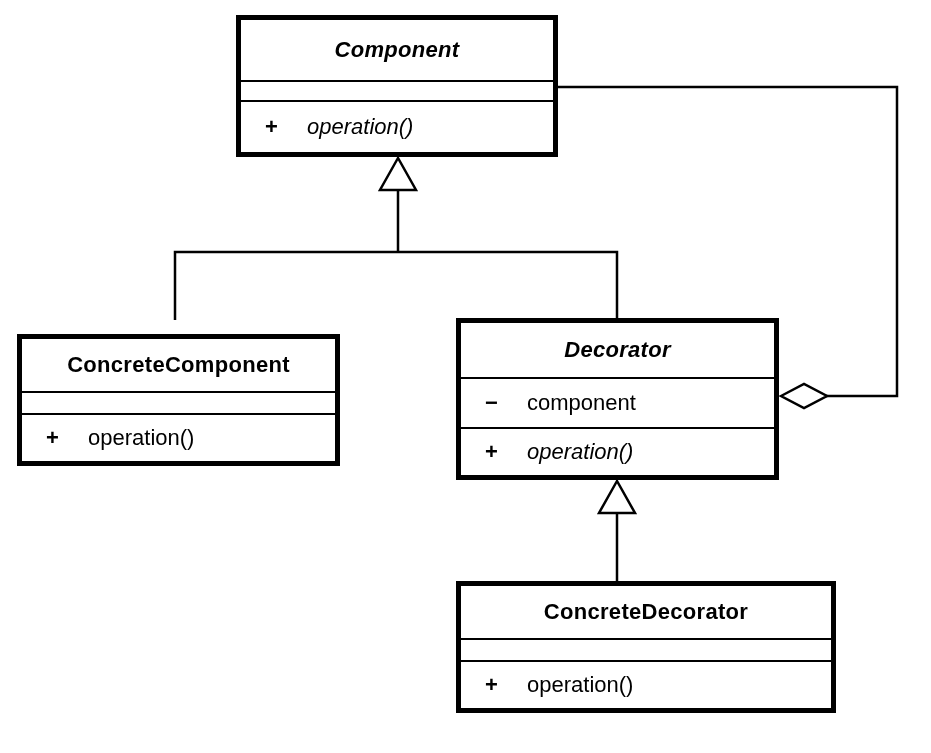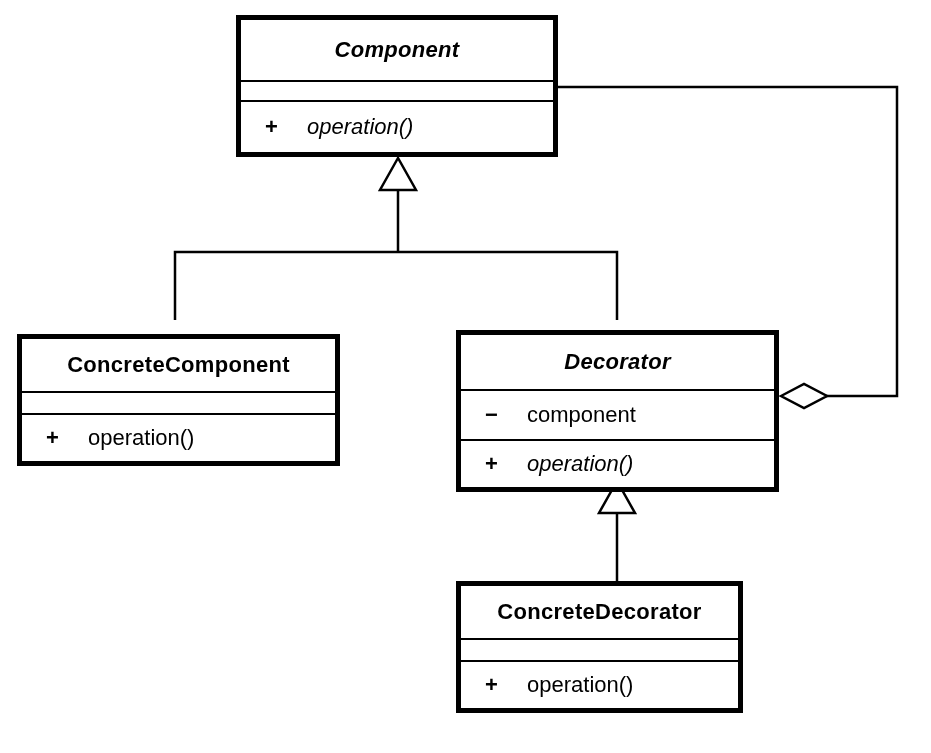--- a/index.html
+++ b/index.html
@@ -100,37 +100,37 @@
     <div class="uml-title" style="height:54px;">ConcreteComponent</div>
     <div class="uml-section" style="height:22px;"></div>
     <div class="uml-section">
       <div class="member">
         <span class="sign">+</span>
         <span class="text">operation()</span>
       </div>
     </div>
   </div>
 
-  <div class="uml-class" style="left:456px; top:330px; width:323px; height:162px;">
+  <div class="uml-class" style="left:456px; top:318px; width:323px; height:162px;">
     <div class="uml-title abstract" style="height:56px;">Decorator</div>
     <div class="uml-section" style="height:50px;">
       <div class="member">
         <span class="sign">−</span>
         <span class="text">component</span>
       </div>
     </div>
     <div class="uml-section">
       <div class="member">
         <span class="sign">+</span>
         <span class="text abstract">operation()</span>
       </div>
     </div>
   </div>
 
-  <div class="uml-class" style="left:456px; top:581px; width:287px; height:132px;">
+  <div class="uml-class" style="left:456px; top:581px; width:380px; height:132px;">
     <div class="uml-title" style="height:54px;">ConcreteDecorator</div>
     <div class="uml-section" style="height:22px;"></div>
     <div class="uml-section">
       <div class="member">
         <span class="sign">+</span>
         <span class="text">operation()</span>
       </div>
     </div>
   </div>
 

